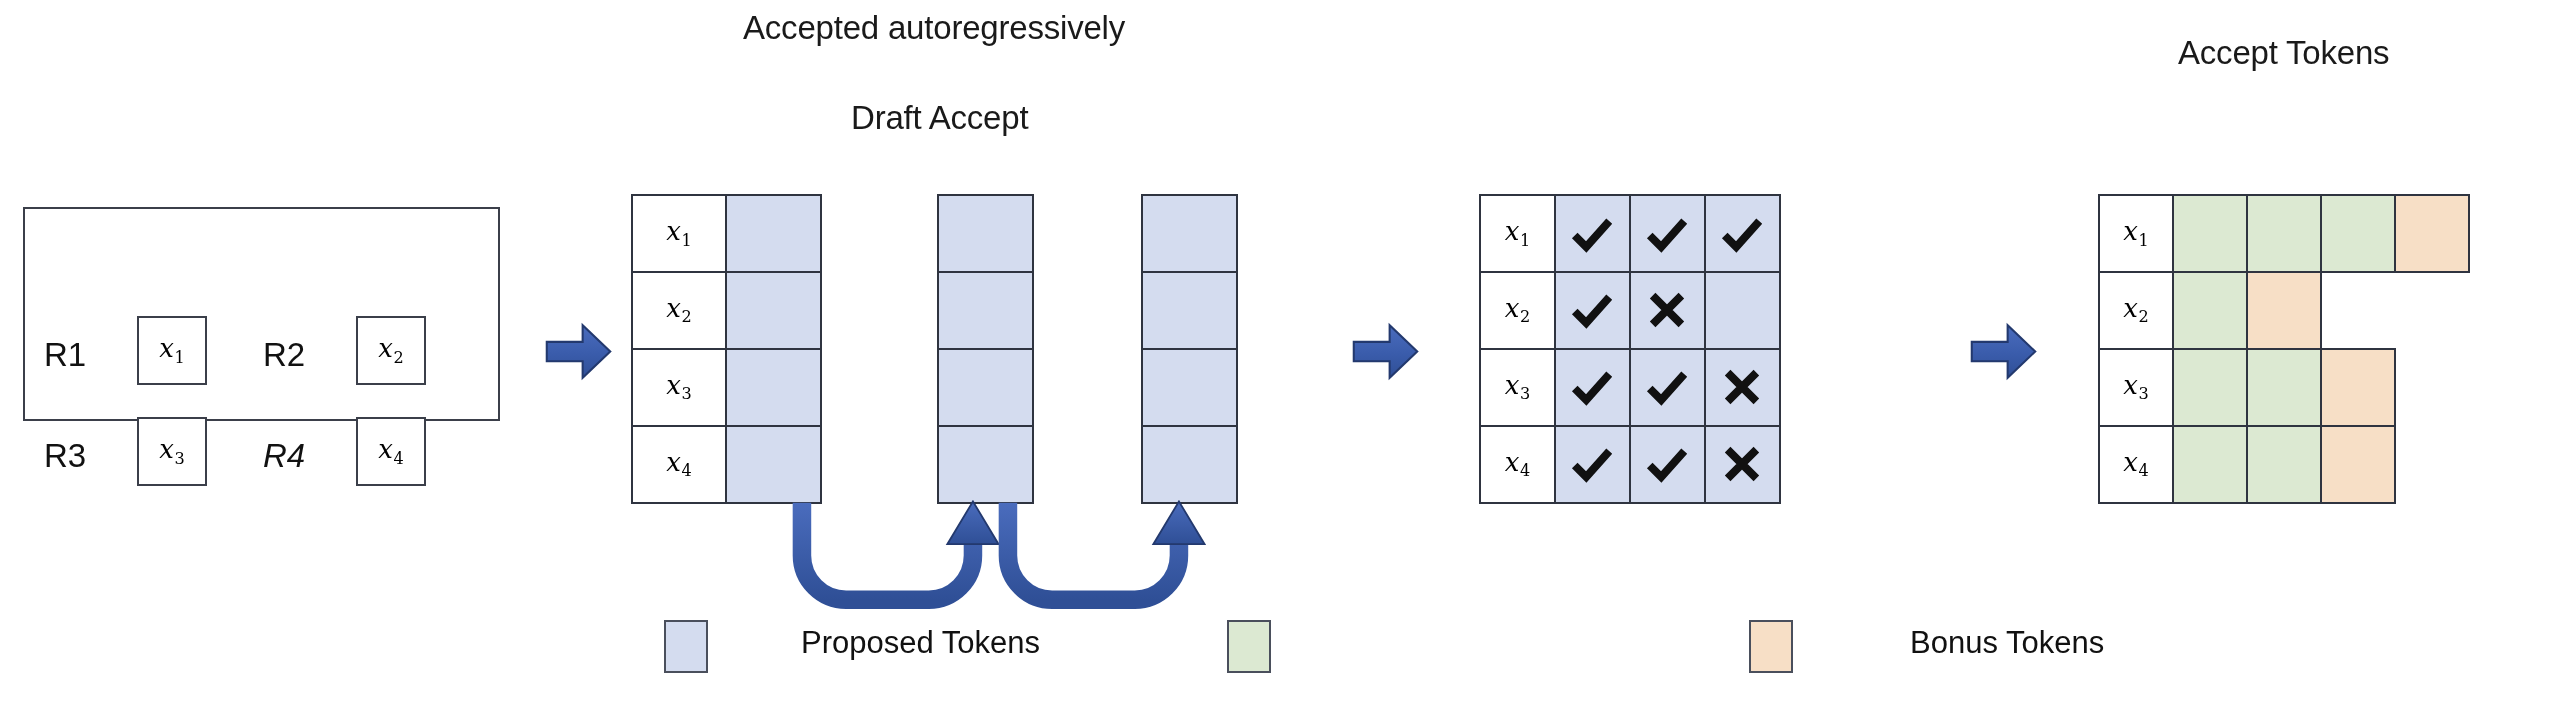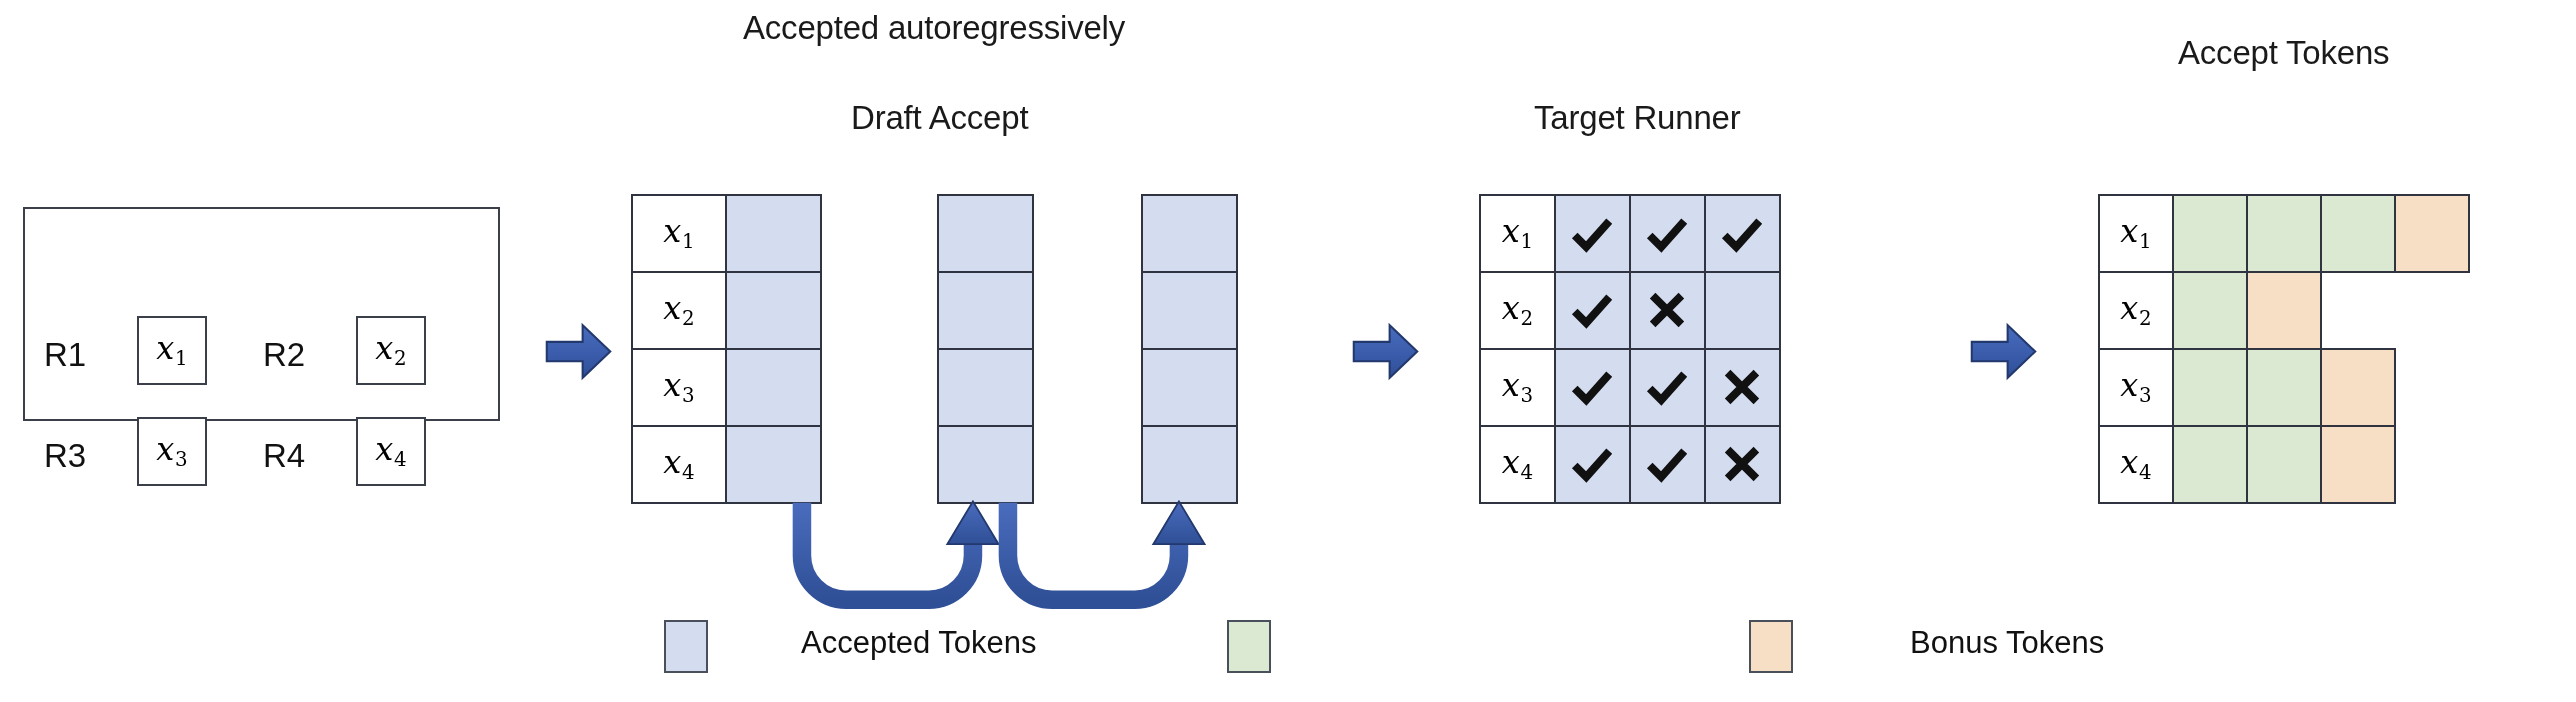--- a/index.html
+++ b/index.html
@@ -27,21 +27,21 @@
     font-weight: 400;
     color: #1a1a1a;
     white-space: nowrap;
     letter-spacing: -0.2px;
   }
 
   
   .mathvar {
     font-family: "DejaVu Serif", serif;
     font-style: italic;
-    font-size: 32px;
+    font-size: 26px;
     line-height: 1;
     white-space: nowrap;
     color: #000;
   }
   .mathvar sub {
     font-size: 0.62em;
     font-style: normal;
     font-family: "DejaVu Serif", serif;
     vertical-align: -0.32em;
     margin-left: 0.7px;
@@ -114,21 +114,20 @@
 </head>
 <body>
 
 <div id="canvas">
 
   <div class="abs caption" style="left:743px; top:8.6px;">Accepted autoregressively</div>
 
   <div class="abs caption" style="left:851px; top:99px;">Draft Accept</div>
 
 
-  <div class="abs caption" style="left:1534px; top:99px;">Target Runner</div>
 
   <div class="abs caption" style="left:2178px; top:34px;text-align:right;">Accept Tokens</div>
 
   <div class="abs" id="request-pool"></div>
 
 
   <div class="abs req-label" style="left:44px; top:336px;">R1</div>
   <div class="abs req-box" style="left:137px; top:316px;">
     <span class="mathvar"><span>x</span><sub>1</sub></span>
   </div>
@@ -136,21 +135,21 @@
   <div class="abs req-label" style="left:263px; top:336px;">R2</div>
   <div class="abs req-box" style="left:356px; top:316px;">
     <span class="mathvar"><span>x</span><sub>2</sub></span>
   </div>
 
   <div class="abs req-label" style="left:44px; top:437px;">R3</div>
   <div class="abs req-box" style="left:137px; top:417px;">
     <span class="mathvar"><span>x</span><sub>3</sub></span>
   </div>
 
-  <div class="abs req-label" style="left:263px; top:437px;">R4</div>
+  <div class="abs req-label" style="left:263px; top:437px;font-style:italic;">R4</div>
   <div class="abs req-box" style="left:356px; top:417px;">
     <span class="mathvar"><span>x</span><sub>4</sub></span>
   </div>
 
   <div class="abs" style="left:544px; top:317px;">
     <svg class="block-arrow" viewBox="0 0 100 100">
       <defs>
         <linearGradient id="ag1" x1="0" y1="0" x2="0" y2="1">
           <stop offset="0%" stop-color="#4a6cbd"></stop>
           <stop offset="55%" stop-color="#3a5cab"></stop>
@@ -363,21 +362,21 @@
       </div>
       <div class="cell cell-green" style="width:76px;height:79px;margin-left:-2.1px;"></div>
       <div class="cell cell-green" style="width:76px;height:79px;margin-left:-2.1px;"></div>
       <div class="cell cell-orange" style="width:76px;height:79px;margin-left:-2.1px;"></div>
     </div>
   </div>
 
   <div class="abs" style="left:664px; top:620px;">
     <div class="legend-swatch" style="background:#d4dcef;"></div>
   </div>
-  <div class="abs legend-text" style="left:801px; top:625px;">Accepted Tokens</div>
+  <div class="abs legend-text" style="left:801px; top:625px;">Proposed Tokens</div>
 
   <div class="abs" style="left:1227px; top:620px;">
     <div class="legend-swatch" style="background:#dce9d2;"></div>
   </div>
 
   <div class="abs" style="left:1749px; top:620px;">
     <div class="legend-swatch" style="background:#f7dfc6;"></div>
   </div>
   <div class="abs legend-text" style="left:1910px; top:625px;">Bonus Tokens</div>
 

